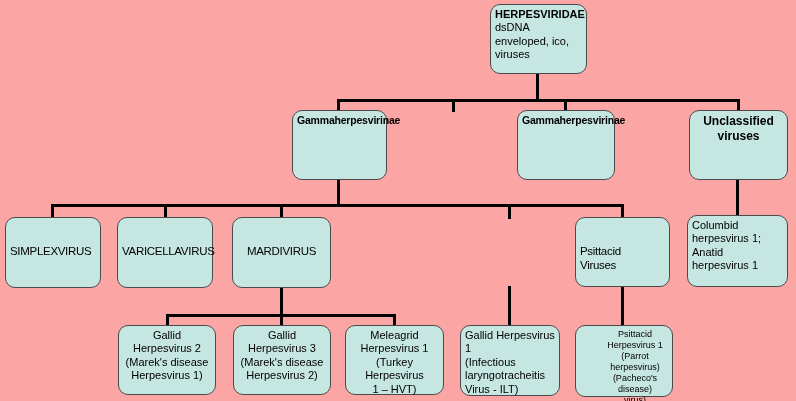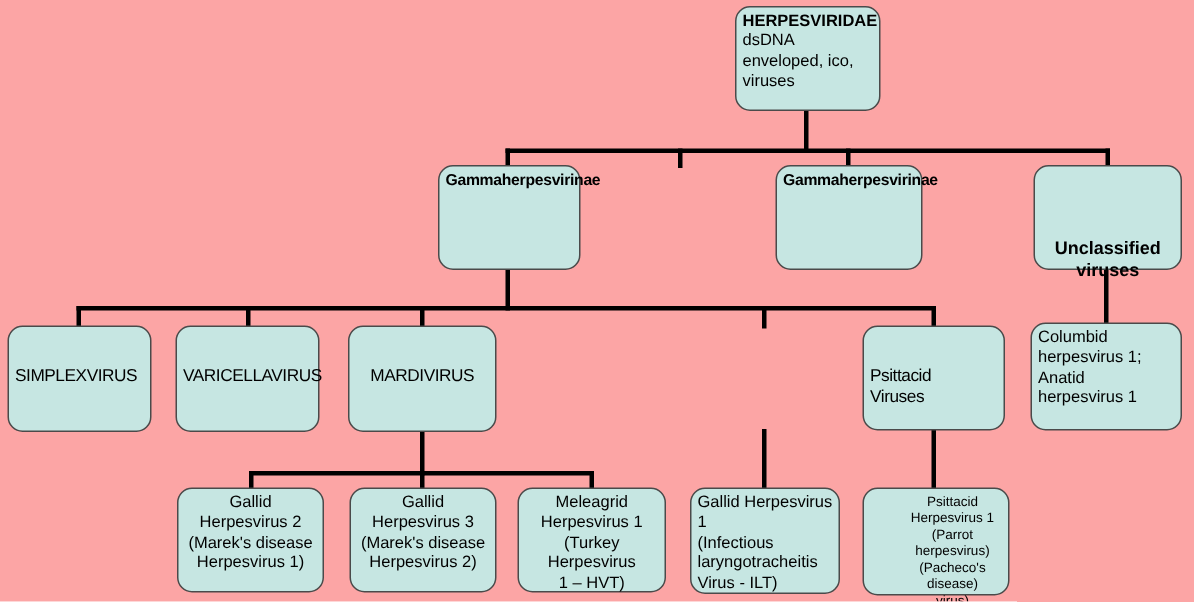--- a/index.html
+++ b/index.html
@@ -20,21 +20,21 @@
     padding:3px 4px;
   }
   .label{
     white-space:pre-line;
     line-height:1.22;
     font-size:11px;
   }
   .bold{font-weight:bold;}
   .center{text-align:center;}
   .sub{font-size:10.5px;letter-spacing:-0.2px;}
-  .big{font-size:12px;margin-top:44px;}
+  .big{font-size:12px;}
   .caps{font-size:11.5px;letter-spacing:-0.3px;margin-top:23px;}
   .small{font-size:9px;margin-left:22px;}
   .conn{
     position:absolute;
     background:var(--line-color,#000000);
   }
 </style>
 </head>
 <body>
 

